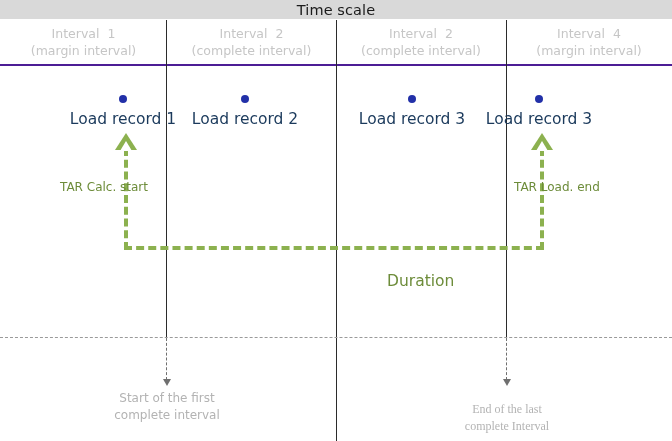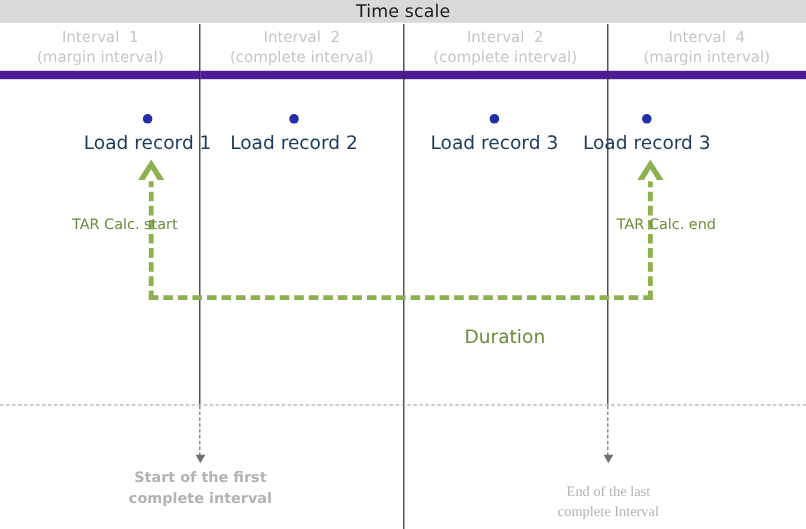--- a/index.html
+++ b/index.html
@@ -35,21 +35,21 @@
   
   #header-row {
     position: absolute;
     left: 0; top: 19px;
     width: 672px; height: 47px;
     display: flex;
   }
   .interval-cell {
     position: relative;
     box-sizing: border-box;
-    border-bottom: 7px solid #4c1d95;
+    border-bottom: 2px solid #4c1d95;
     display: flex;
     flex-direction: column;
     align-items: center;
     justify-content: center;
     color: #c6c6c6;
     font-size: 12.5px;
     line-height: 17px;
     text-align: center;
   }
   .interval-cell.c1 { width: 167px; }
@@ -168,21 +168,21 @@
   #callout-arrow-right { left: 503px; top: 379px; }
 
   .callout-text {
     position: absolute;
     width: 220px;
     text-align: center;
     color: #b3b3b3;
     font-size: 12px;
     line-height: 17px;
   }
-  #callout-text-left  { left: 57px;  top: 390px; font-weight: bold; }
+  #callout-text-left  { left: 57px;  top: 390px; }
   #callout-text-right { left: 397px; top: 401px; font-family: Liberation Serif, serif; }
   .callout-text span { display: block; white-space: pre; }
 </style>
 </head>
 <body>
 
 <div id="canvas">
 
   <div id="title-bar">
     <span class="title-text">Time scale</span>
@@ -232,21 +232,21 @@
 
   <div class="g-hline" id="g-bottom"></div>
   <div class="g-vline" id="g-start-stem"></div>
   <div class="g-vline" id="g-end-stem"></div>
   <div class="g-arrow" id="g-arrow-start"></div>
   <div class="g-arrow-notch" id="g-notch-start"></div>
   <div class="g-arrow" id="g-arrow-end"></div>
   <div class="g-arrow-notch" id="g-notch-end"></div>
 
   <div class="g-label" id="label-tar-start">TAR Calc. start</div>
-  <div class="g-label" id="label-tar-end">TAR Calc. end</div>
+  <div class="g-label" id="label-tar-end">TAR Load. end</div>
   <div id="label-duration">Duration</div>
 
   <div class="callout-stem" id="callout-stem-left"></div>
   <div class="callout-arrow" id="callout-arrow-left"></div>
   <div class="callout-text" id="callout-text-left">
     <span>Start of the first</span>
     <span>complete interval</span>
   </div>
 
   <div class="callout-stem" id="callout-stem-right"></div>

